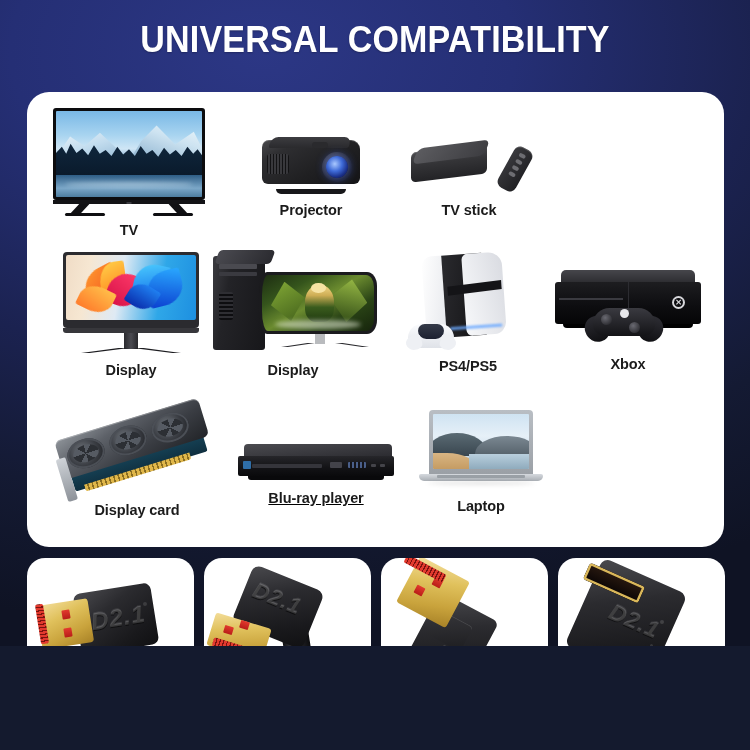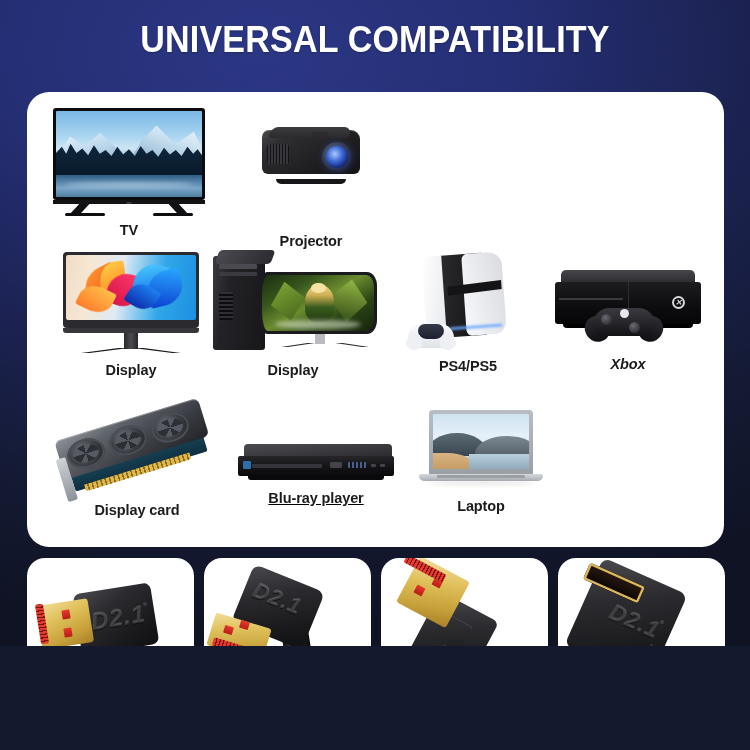--- a/index.html
+++ b/index.html
@@ -364,35 +364,50 @@
               <div class="tv-dot"></div>
             <div class="tv-stand-l"></div>
               <div class="tv-stand-r"></div>
             <div class="tv-foot-l"></div>
               <div class="tv-foot-r"></div>
           </div>
         </div>
         <div class="label">TV</div>
       </div>
 
-      <div class="cell" style="left:198px;top:32px;width:172px;gap:41px;">
+      <div class="cell" style="left:198px;top:42px;width:172px;">
         <div class="thumb">
           <div class="proj">
             <div class="proj-body"></div>
               <div class="proj-top"></div>
             <div class="proj-vent"></div>
               <div class="proj-knob"></div>
             <div class="proj-lens-ring"></div>
               <div class="proj-lens"></div>
             <div class="proj-foot"></div>
           </div>
         </div>
         <div class="label">Projector</div>
       </div>
 
+      <div class="cell" style="left:362px;top:42px;width:160px;">
+        <div class="thumb">
+          <div class="stick">
+            <div class="stick-box"></div>
+              <div class="stick-box-top"></div>
+            <div class="stick-remote">
+                <i></i>
+                <i></i>
+                <i></i>
+                <i></i>
+              </div>
+          </div>
+        </div>
+        <div class="label">TV stick</div>
+      </div>
 
 
       <div class="cell" style="left:24px;top:160px;width:160px;">
         <div class="thumb">
           <div class="mon">
             <div class="mon-bezel">
                 <div class="mon-screen">
               <div class="pet p1"></div>
                   <div class="pet p2"></div>
                   <div class="pet p3"></div>
@@ -450,21 +465,21 @@
               <div class="ps-pad-body"></div>
                 <div class="ps-pad-dark"></div>
               <div class="ps-pad-hl"></div>
                 <div class="ps-pad-hr"></div>
             </div>
           </div>
         </div>
         <div class="label">PS4/PS5</div>
       </div>
 
-      <div class="cell" style="left:518px;top:172px;width:166px;font-style:italic;">
+      <div class="cell" style="left:518px;top:172px;width:166px;">
         <div class="thumb">
           <div class="xb">
             <div class="xb-top"></div>
               <div class="xb-body"></div>
               <div class="xb-split"></div>
             <div class="xb-line"></div>
               <div class="xb-logo"></div>
               <div class="xb-foot"></div>
             <div class="xb-pad">
               <div class="xb-pad-hl"></div>

